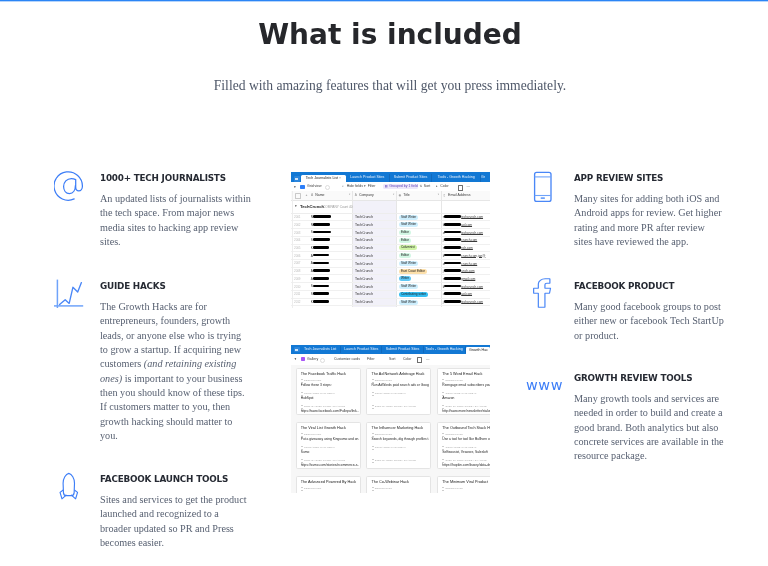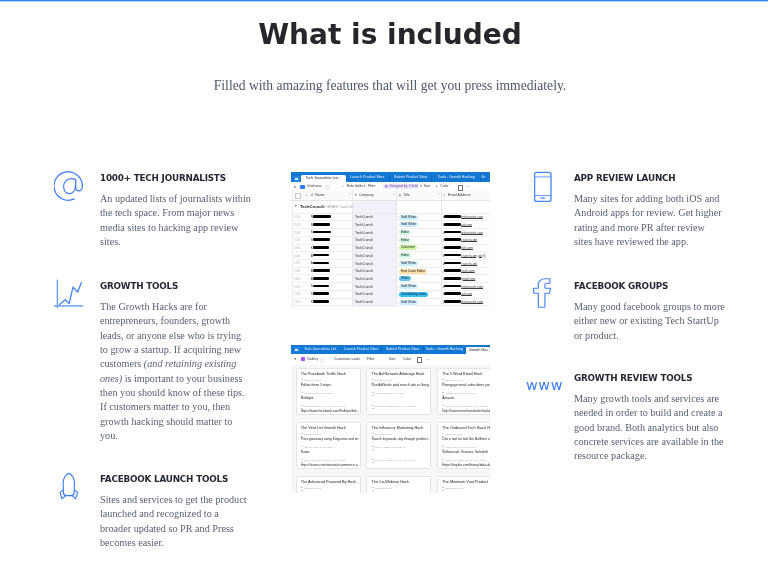--- a/index.html
+++ b/index.html
@@ -70,21 +70,21 @@
 
 <div class="feat" style="left:53px;top:279px;width:199px;">
   <div class="ico" style="left:0px;top:-2px;">
     <svg width="32" height="32" viewBox="0 0 32 32">
       <path d="M4.4 2.6V31" stroke="#6fa3fa" stroke-width="1.5" fill="none"></path>
       <path d="M1 28.9h29.2" stroke="#6fa3fa" stroke-width="1.5" fill="none"></path>
       <path d="M6.6 27.6 12.2 22.7 16.2 26.4 19.9 10.3 24.7 15.1 28.4 5.6" stroke="#4a87f7" stroke-width="1.35" fill="none" stroke-linejoin="round" stroke-linecap="round"></path>
     </svg>
   </div>
   <div class="txt" style="left:47px;">
-    <div class="ttl">GROWTH TOOLS</div>
+    <div class="ttl">GUIDE HACKS</div>
     <div class="body" id="gh-body">The Growth Hacks  are for entrepreneurs, founders, growth leads, or anyone else who is trying to grow a startup. If acquiring new customers <i>(and retaining existing ones)</i> is important to your business then you should know of these tips. If customers matter to you, then growth hacking should matter to you.</div>
   </div>
 </div>
 
 <div class="feat" style="left:53px;top:472px;width:199px;">
   <div class="ico" style="left:5px;top:1px;">
     <svg width="21" height="29" viewBox="0 0 21 29" style="overflow:visible">
       <g transform="translate(-3.8,-1.3) scale(1.39)">
       <path d="M10.5 1.2C8.3 1.7 6.4 4.8 6.4 8.3l.25 6.75c.05 1.25 1.05 2.2 2.3 2.2h3.1c1.25 0 2.25-.95 2.3-2.2L14.6 8.3C14.6 4.8 12.7 1.7 10.5 1.2z" stroke="#3d7ef7" stroke-width="0.82" fill="none" stroke-linejoin="round"></path>
       <path d="M6.5 13.2 4.2 14.9 5.6 19.5 8.8 16.7" stroke="#3d7ef7" stroke-width="0.82" fill="none" stroke-linejoin="round"></path>
@@ -411,36 +411,36 @@
 <div class="feat" style="left:527px;top:171px;width:199px;">
   <div class="ico" style="left:6px;top:0px;">
     <svg width="20" height="31" viewBox="0 0 20 31">
       <rect x="1.6" y="1.3" width="16.4" height="29.2" rx="2.1" stroke="#4a87f7" stroke-width="1.35" fill="none"></rect>
       <path d="M1.6 5.9h16.4" stroke="#6fa3fa" stroke-width="1.1" fill="none"></path>
       <path d="M1.6 24.5h16.4" stroke="#6fa3fa" stroke-width="1.1" fill="none"></path>
       <rect x="7.6" y="26.3" width="4.4" height="1.6" rx="0.7" fill="#6fa3fa"></rect>
     </svg>
   </div>
   <div class="txt" style="left:47px;">
-    <div class="ttl">APP REVIEW LAUNCH</div>
+    <div class="ttl">APP REVIEW SITES</div>
     <div class="body">Many sites for adding both iOS and Android apps for review. Get higher rating and more PR after review sites have reviewed the app.</div>
   </div>
 </div>
 
 <div class="feat" style="left:527px;top:279px;width:199px;">
   <div class="ico" style="left:3px;top:-1px;">
     <svg width="20" height="31" viewBox="0 0 20 31" style="overflow:visible">
       <g transform="translate(-3.1,0.05) scale(1.27,0.96)">
       <path d="M18.1 0.8h-3.7c-3.0 0-5.4 2.4-5.4 5.4v4.4H5.3v5.2h3.7v14.6h5.2V15.8h3.6l.8-5.2h-4.4V6.9c0-.8.7-1.5 1.5-1.5h2.4z" stroke="#4a87f7" stroke-width="0.95" fill="none" stroke-linejoin="round"></path>
       </g>
     </svg>
   </div>
   <div class="txt" style="left:47px;">
-    <div class="ttl">FACEBOOK GROUPS</div>
-    <div class="body">Many good facebook groups to more either new or existing Tech StartUp or product.</div>
+    <div class="ttl">FACEBOOK PRODUCT</div>
+    <div class="body">Many good facebook groups to post either new or facebook Tech StartUp or product.</div>
   </div>
 </div>
 
 <div class="feat" style="left:527px;top:371px;width:199px;">
   <div class="ico" style="width:44px;">
     <span class="wwwtxt">www</span>
   </div>
   <div class="txt" style="left:47px;top:2px;">
     <div class="ttl">GROWTH REVIEW TOOLS</div>
     <div class="body">Many growth tools and services are needed in order to build and create a good brand. Both analytics but also concrete services are available in the resource package.</div>

